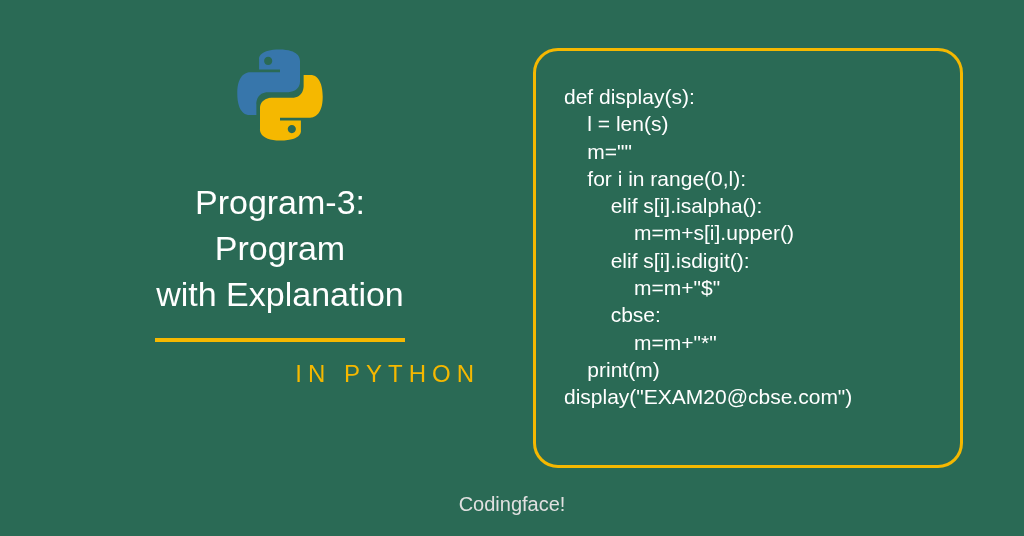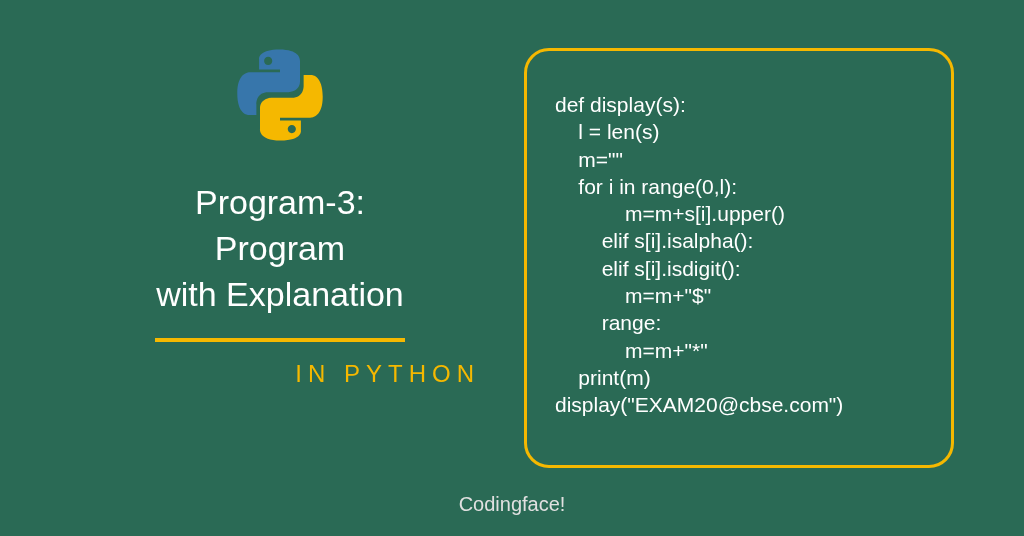--- a/index.html
+++ b/index.html
@@ -44,27 +44,27 @@
     }
     .subtitle {
       color: #f5b800;
       font-size: 24px;
       letter-spacing: 6px;
       font-weight: 400;
       text-align: right;
     }
     .code-box {
       position: absolute;
-      right: 70px;
+      right: 61px;
       top: 48px;
       width: 430px;
       height: 420px;
       border: 3px solid #f5b800;
       border-radius: 25px;
-      padding: 40px 28px;
+      padding: 32px 28px;
       color: #ffffff;
       font-family: 'Segoe UI', Arial, sans-serif;
       font-size: 21px;
       line-height: 1.3;
     }
     .code-line {
       white-space: pre;
     }
     .footer {
       position: absolute;
@@ -92,23 +92,23 @@
     <div class="underline"></div>
     <div class="subtitle">IN PYTHON</div>
   </div>
 </div>
 
 <div class="code-box">
   <div class="code-line">def display(s):</div>
   <div class="code-line">    l = len(s)</div>
   <div class="code-line">    m=""</div>
   <div class="code-line">    for i in range(0,l):</div>
+  <div class="code-line">        elif s[i].isalpha():</div>
   <div class="code-line">            m=m+s[i].upper()</div>
-  <div class="code-line">        elif s[i].isalpha():</div>
   <div class="code-line">        elif s[i].isdigit():</div>
   <div class="code-line">            m=m+"$"</div>
-  <div class="code-line">        range:</div>
+  <div class="code-line">        cbse:</div>
   <div class="code-line">            m=m+"*"</div>
   <div class="code-line">    print(m)</div>
   <div class="code-line">display("EXAM20@cbse.com")</div>
 </div>
 
 <div class="footer">Codingface!</div>
 
 </body></html>

